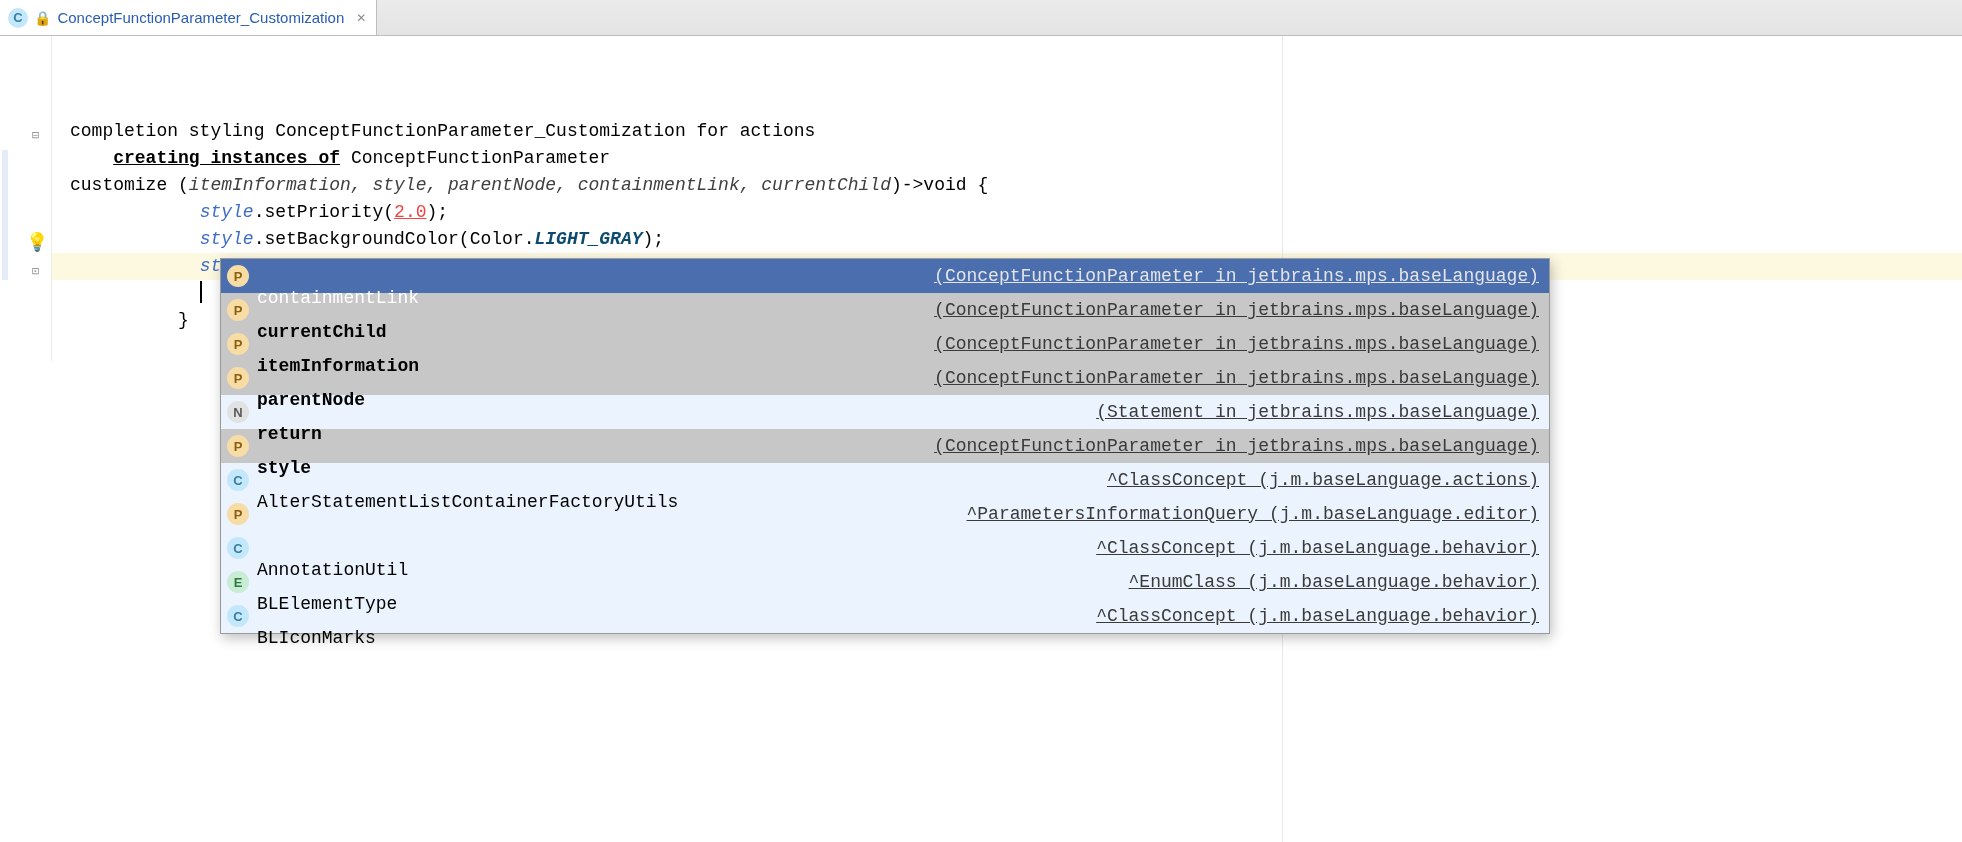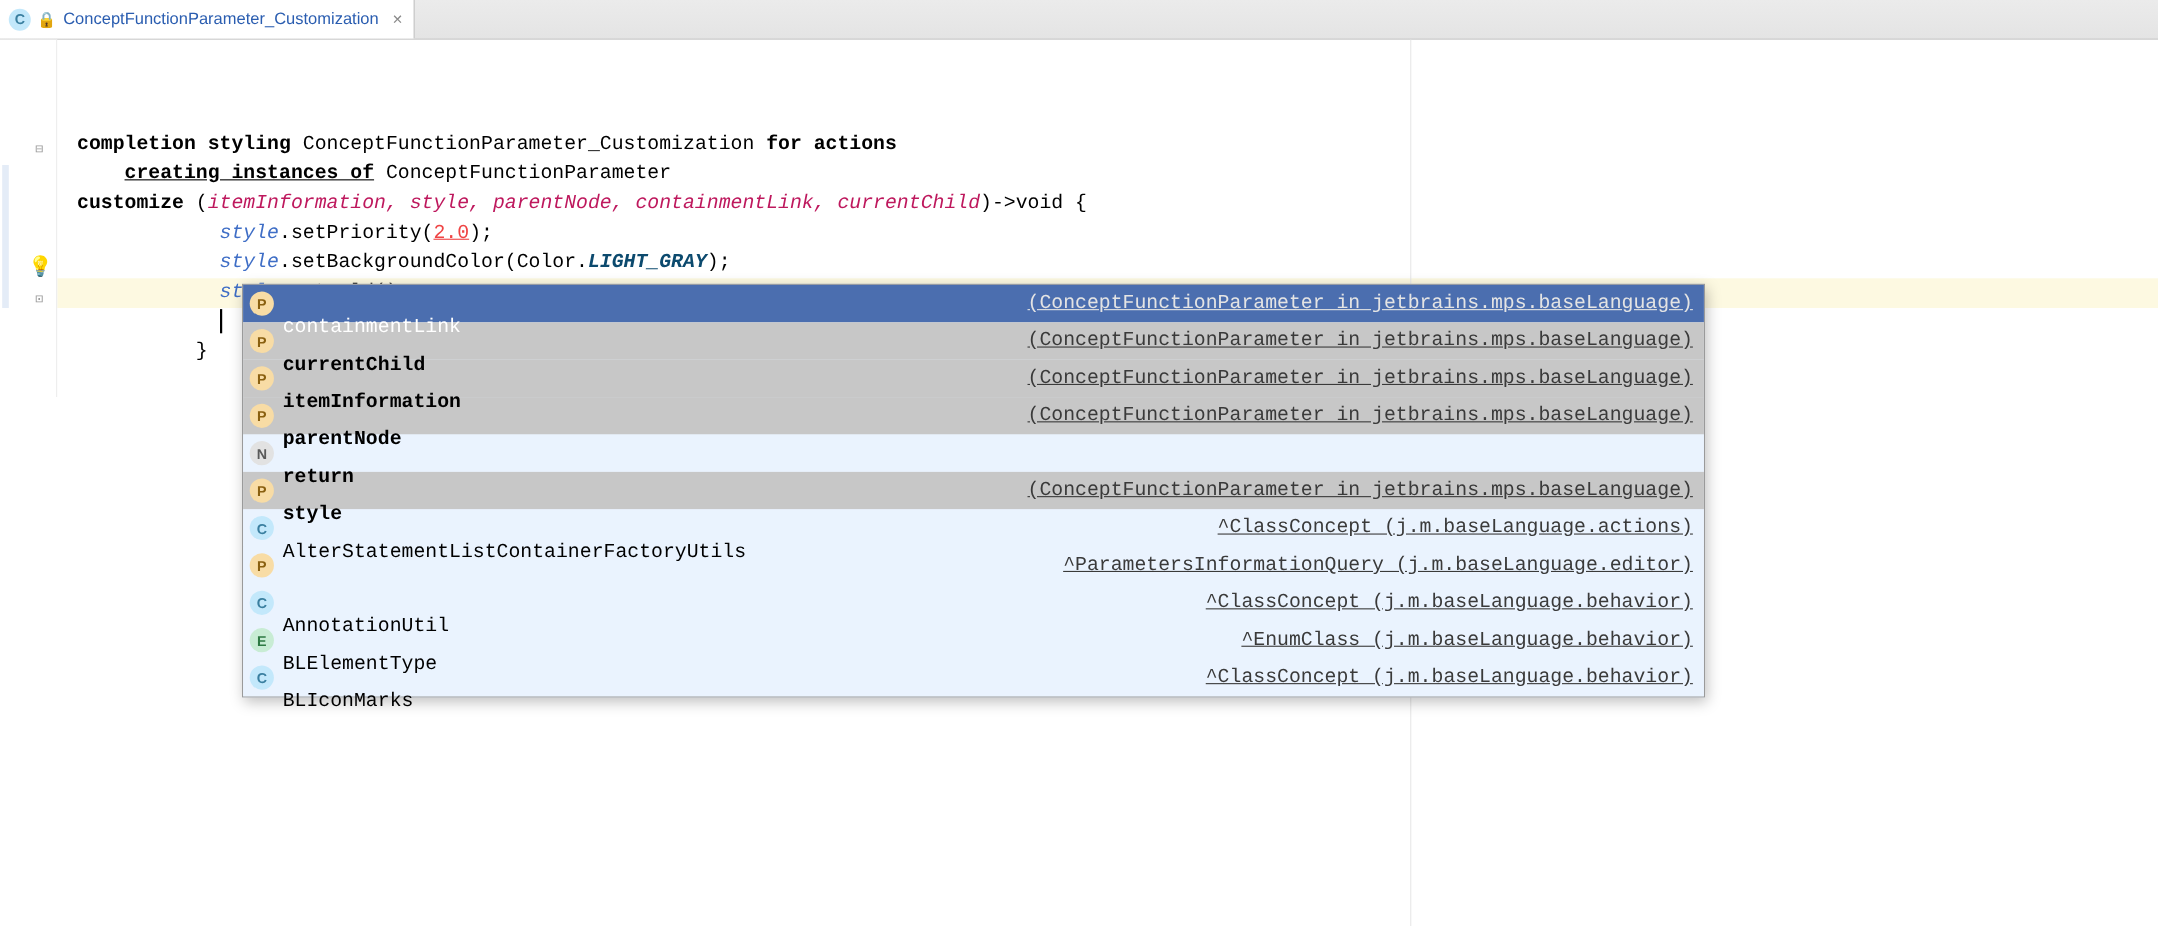--- a/index.html
+++ b/index.html
@@ -77,24 +77,24 @@
       background: #e4ecf7;
     }
     .code {
       padding: 28px 0 0 18px;
       white-space: pre;
       line-height: 27px;
       color: #000000;
       position: relative;
       flex: 1;
     }
-    .code .kw2 { font-weight: bold; color: #000000; }
+    .code .kw2 { font-weight: normal; color: #000000; }
     .code .name { color: #000000; }
     .code .under { text-decoration: underline; font-weight: bold; }
-    .code .param { color: #be185d; font-style: italic; }
+    .code .param { color: #404040; font-style: italic; }
     .code .var { color: #3f6ec6; font-style: italic; }
     .code .num { color: #ef4444; text-decoration: underline; }
     .code .enum { color: #0c4a6e; font-style: italic; font-weight: bold; }
     .caret-line {
       position: absolute;
       left: 0; right: 0;
       top: 217px;
       height: 27px;
       background: #fdf9e1;
       z-index: -1;
@@ -208,20 +208,21 @@
     <div class="popup-row bold-bg">
       <span class="popup-icon ico-p">P</span>
       <span class="popup-name">parentNode</span>
       <span class="popup-spacer"></span>
       <span class="popup-detail">(ConceptFunctionParameter in jetbrains.mps.baseLanguage)</span>
     </div>
     <div class="popup-row light-bg">
       <span class="popup-icon ico-n">N</span>
       <span class="popup-name" style="font-weight: bold;">return</span>
       <span class="popup-spacer"></span>
+      <span class="popup-detail">(Statement in jetbrains.mps.baseLanguage)</span>
     </div>
     <div class="popup-row bold-bg">
       <span class="popup-icon ico-p">P</span>
       <span class="popup-name">style</span>
       <span class="popup-spacer"></span>
       <span class="popup-detail">(ConceptFunctionParameter in jetbrains.mps.baseLanguage)</span>
     </div>
     <div class="popup-row light-bg">
       <span class="popup-icon ico-c">C</span>
       <span class="popup-name">AlterStatementListContainerFactoryUtils</span>

